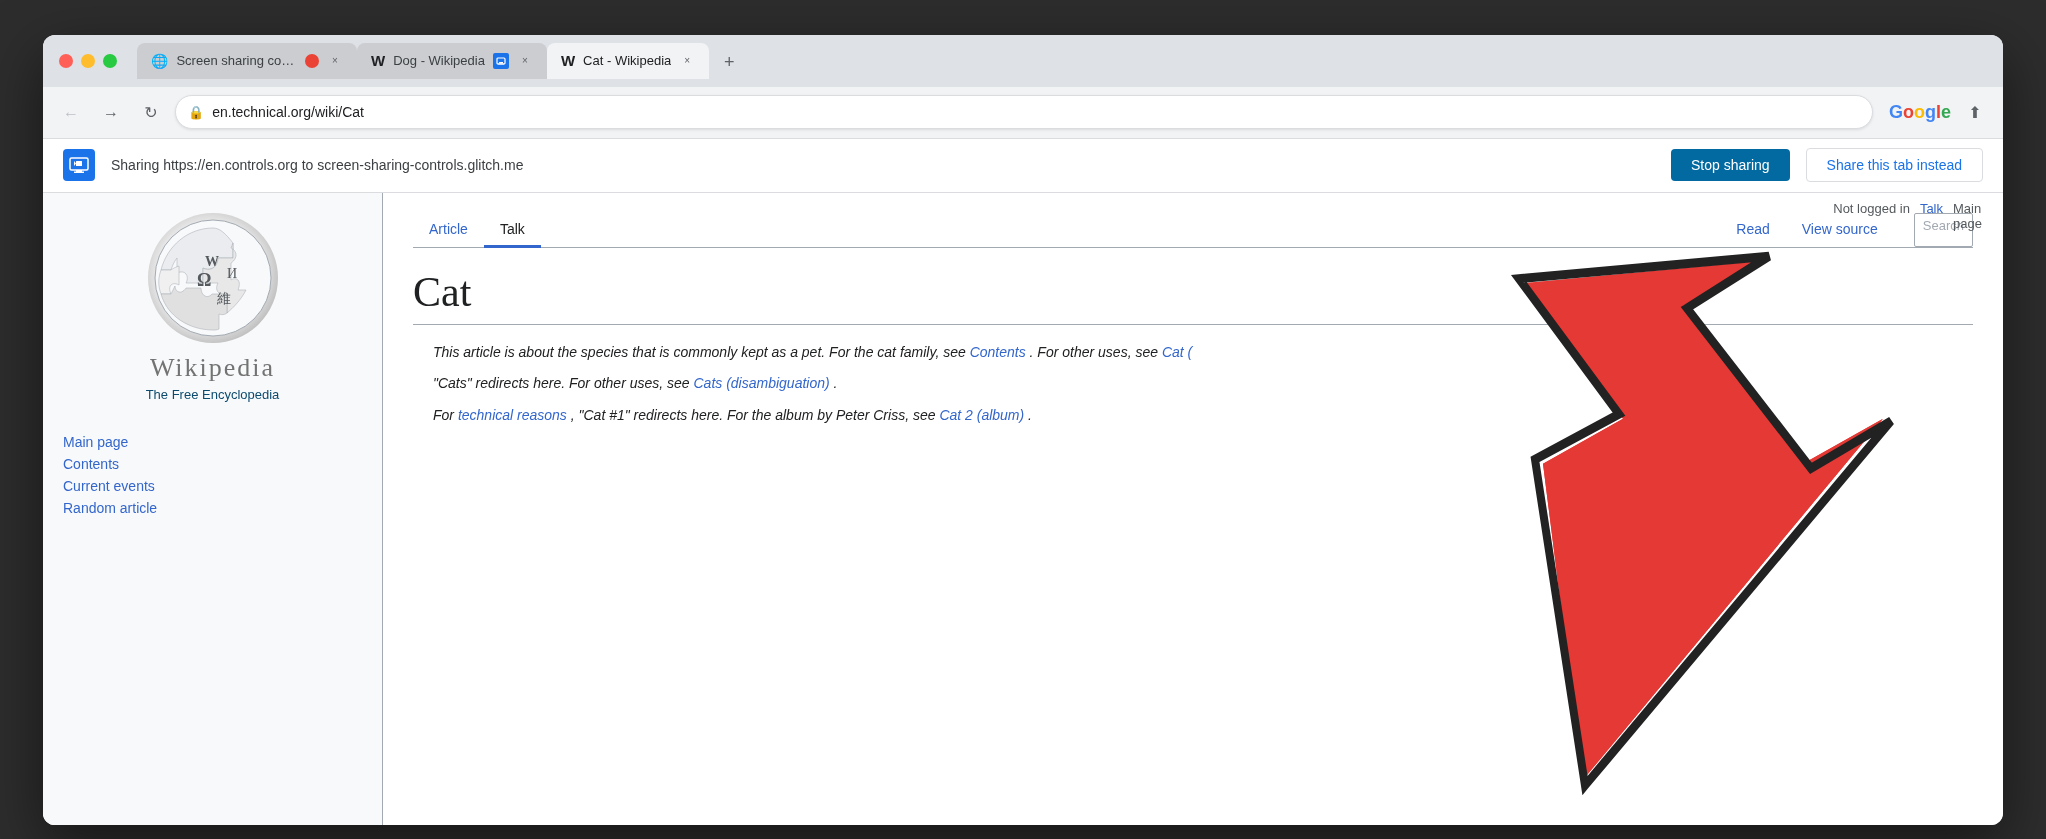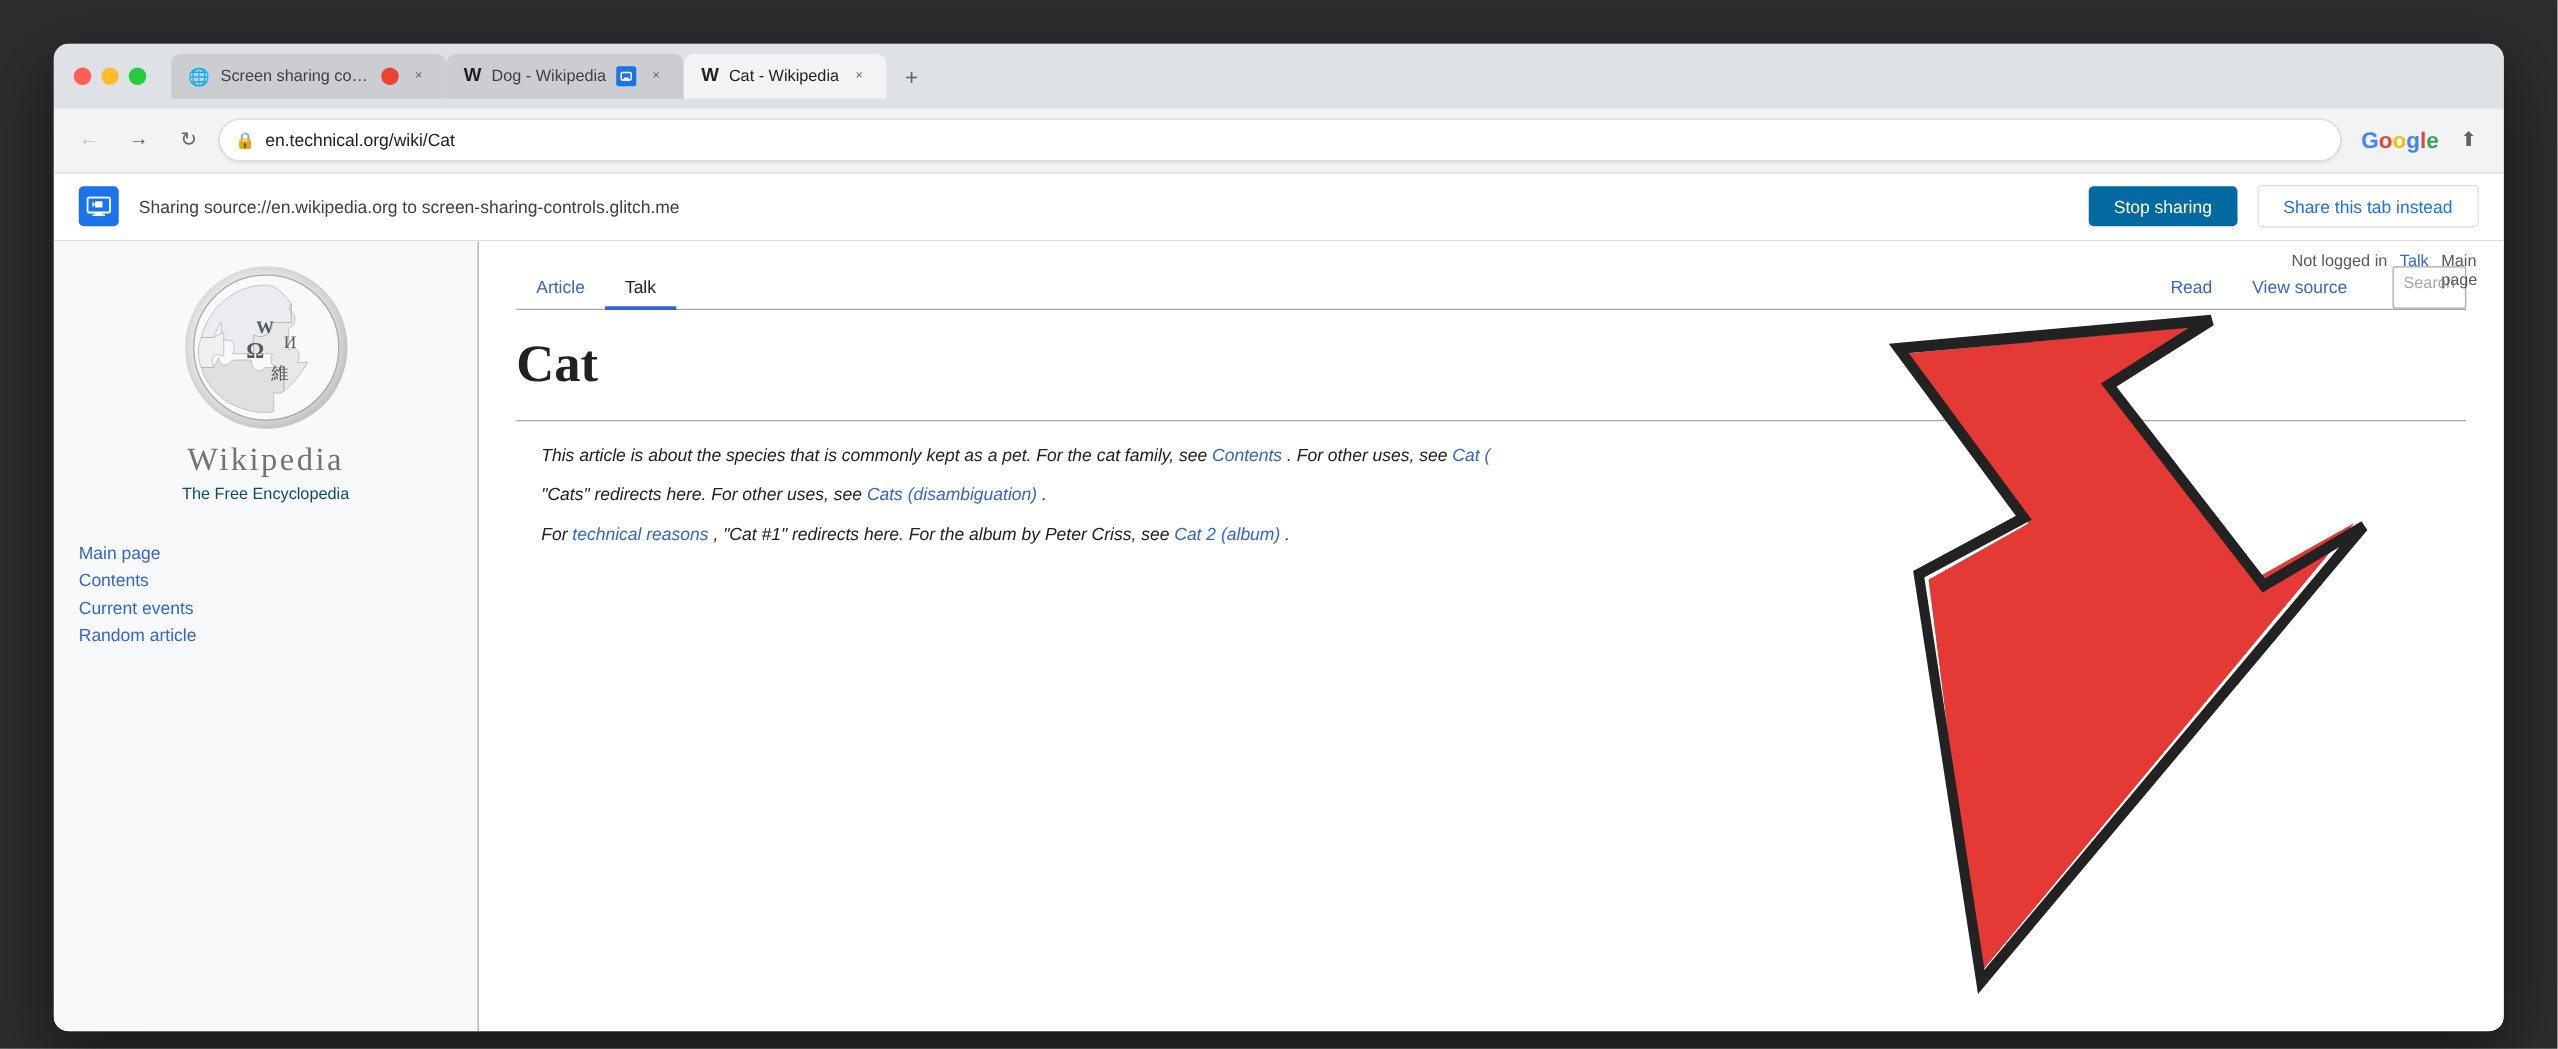--- a/index.html
+++ b/index.html
@@ -324,22 +324,22 @@
     }
     .wiki-tab-right {
       margin-left: auto;
       display: flex;
       gap: 0;
     }
     .wiki-article-title {
       font-family: 'Linux Libertine', Georgia, serif;
       font-size: 42px;
       color: #202122;
-      font-weight: 700;
-      margin-bottom: 20px;
+      font-weight: 400;
+      margin-bottom: 8px;
     }
     .wiki-subtitle {
       font-size: 14px;
       color: #54595d;
       margin-bottom: 16px;
     }
     .wiki-divider {
       border: none;
       border-top: 1px solid #a2a9b1;
       margin-bottom: 16px;
@@ -434,21 +434,21 @@
   <div class="sharing-banner">
     <div class="sharing-screen-icon">
       <svg width="20" height="16" viewBox="0 0 20 16" fill="none">
         <rect x="1" y="1" width="18" height="12" rx="1.5" stroke="white" stroke-width="1.5" fill="none"></rect>
         <rect x="7" y="13" width="6" height="2" fill="white"></rect>
         <rect x="5" y="14.5" width="10" height="1.5" fill="white"></rect>
         <rect x="7" y="4" width="6" height="5" fill="white" rx="0.5"></rect>
         <polygon points="5,4 5,9 7,6.5" fill="white"></polygon>
       </svg>
     </div>
-    <span class="sharing-text">Sharing source://en.wikipedia.org to screen-sharing-controls.glitch.me</span>
+    <span class="sharing-text">Sharing https://en.controls.org to screen-sharing-controls.glitch.me</span>
     <button class="stop-sharing-btn">Stop sharing</button>
     <button class="share-tab-btn">Share this tab instead</button>
   </div>
 
   <div class="main-content">
 
     <div class="wiki-sidebar">
       <div class="wiki-logo-container">
         <div class="wiki-globe">
 

